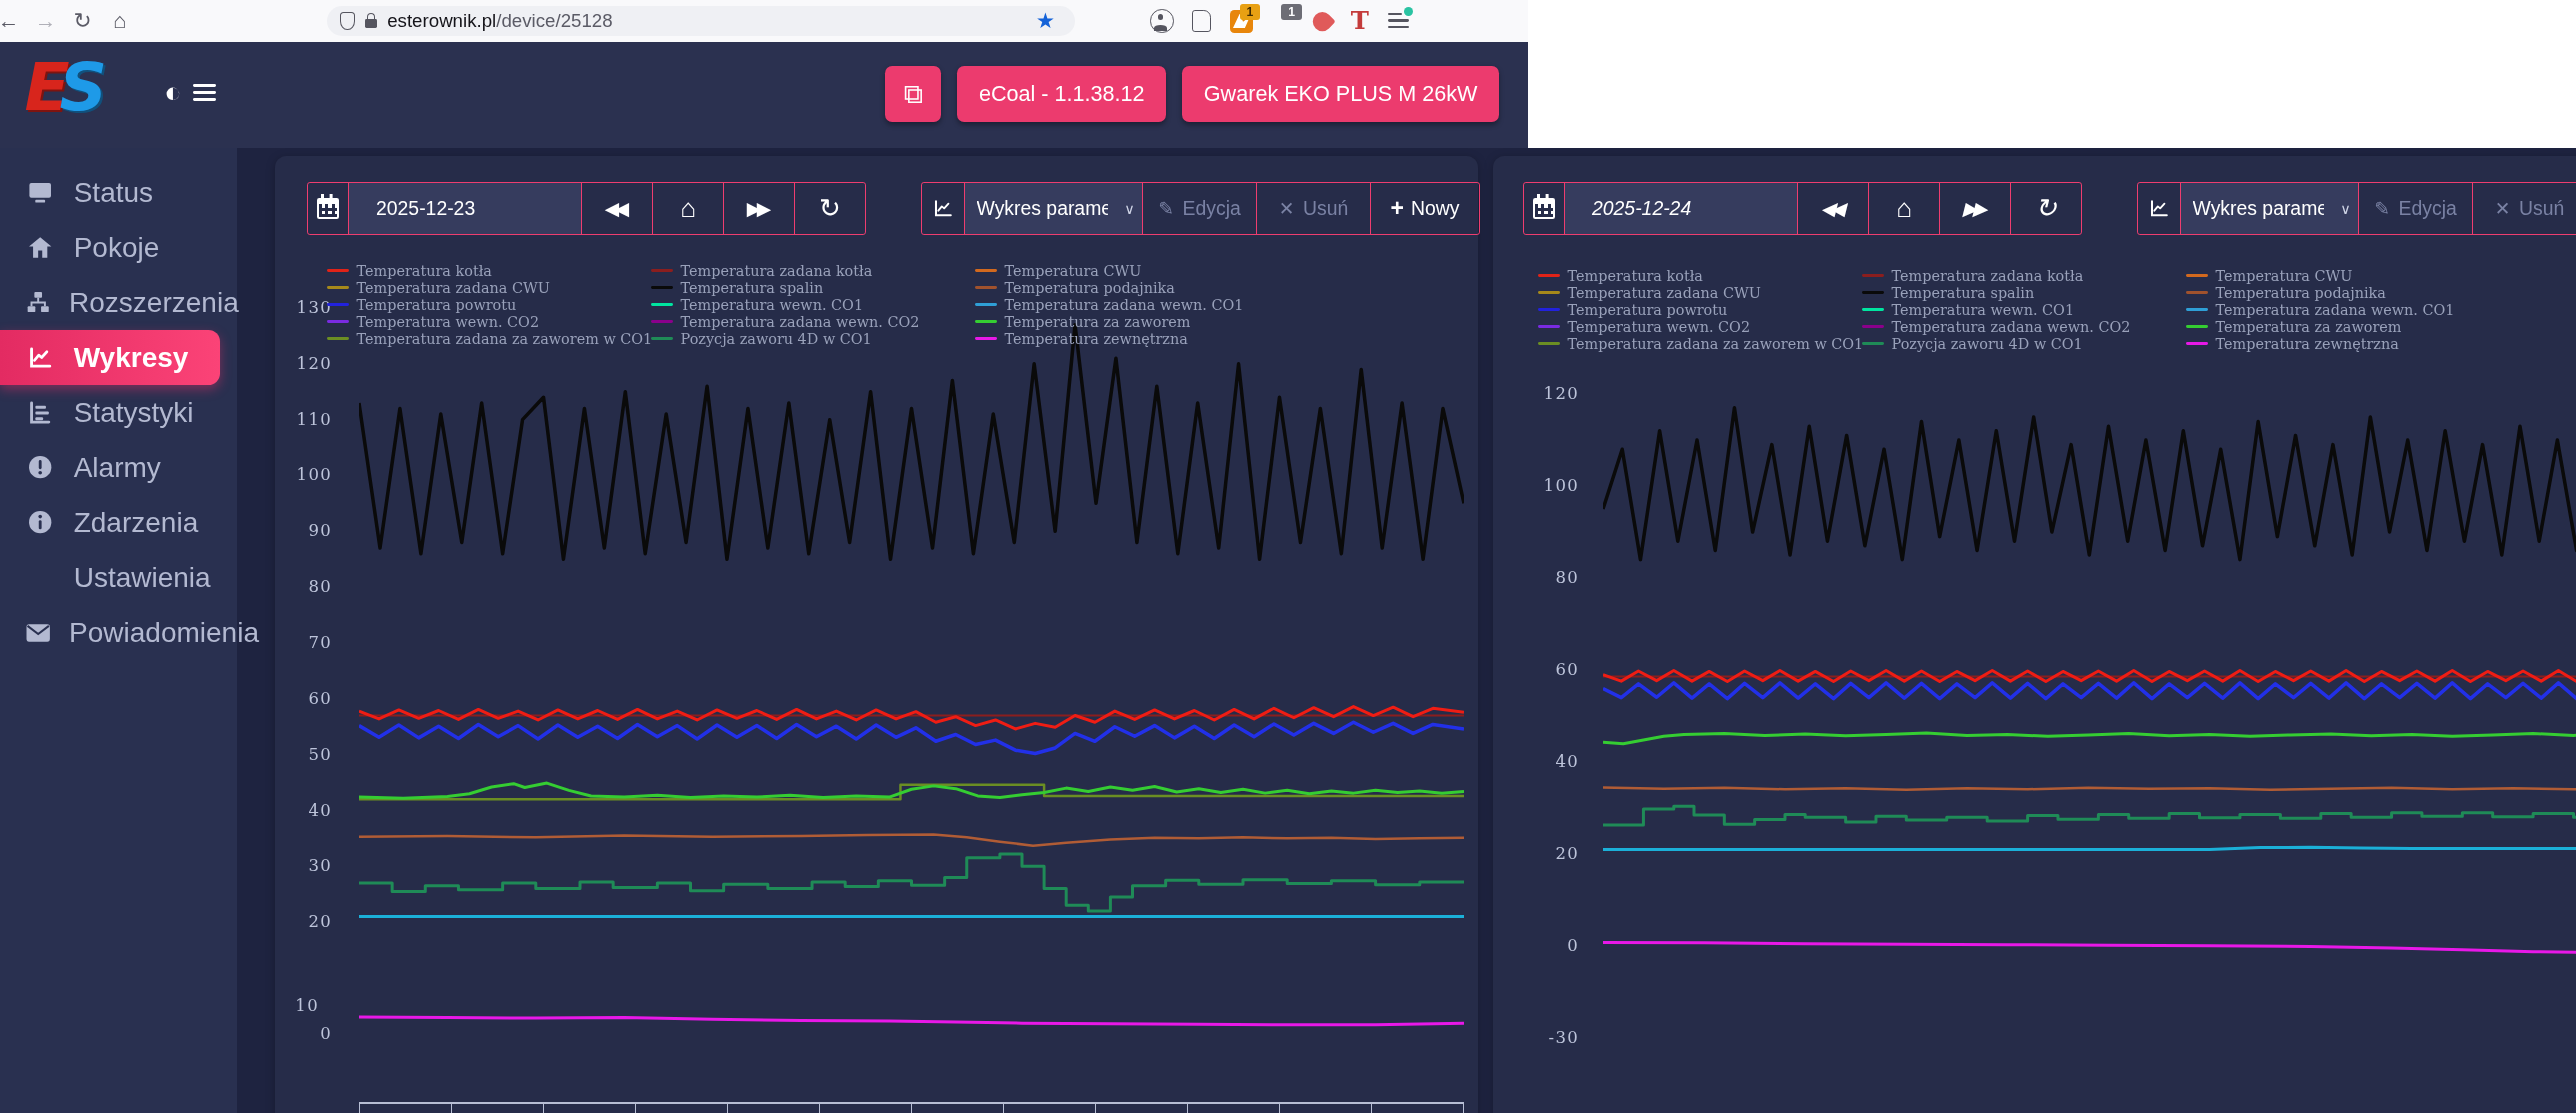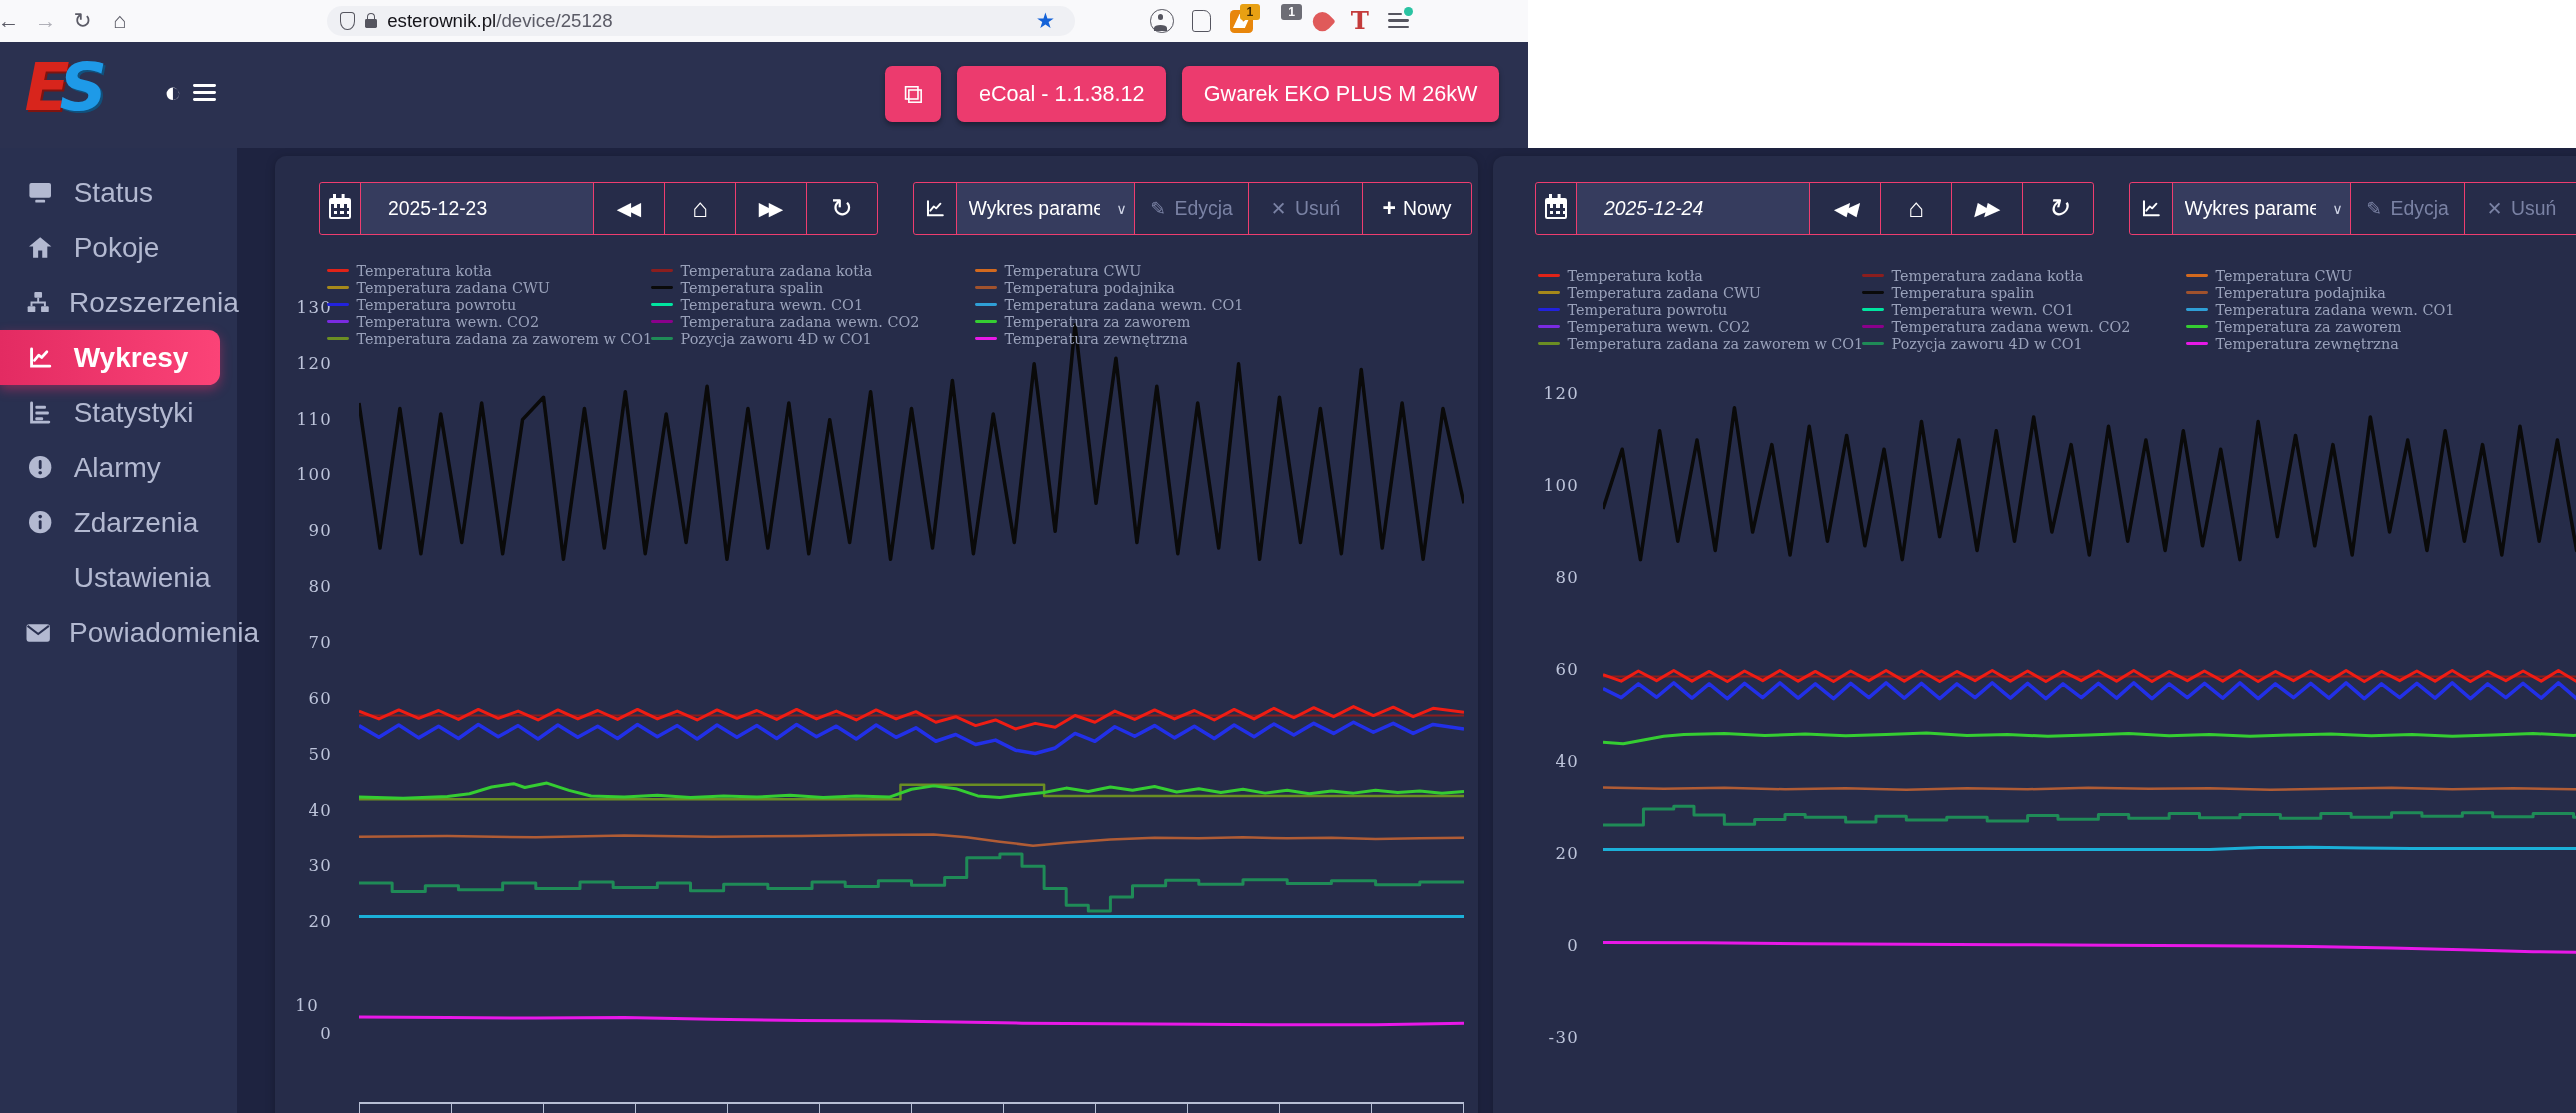--- a/index.html
+++ b/index.html
@@ -70,21 +70,21 @@
   .side-item .sico{width:29px;margin-left:26px;margin-right:18.7px;display:flex;justify-content:center;}
   .side-item.active{background:linear-gradient(90deg,#e32b62,#fb4377);color:#fff;font-weight:bold;
     width:220px;border-radius:0 11.5px 11.5px 0;box-shadow:0 4.3px 11.5px rgba(232,47,105,.45);}
   .side-item svg{display:block;}
 
   .card{position:absolute;background:#262c49;border-radius:11.5px;box-shadow:0 2.9px 10px rgba(0,0,0,.25);}
   .card.left{left:275px;top:8px;width:1203px;height:978px;}
   .card.right{left:1493px;top:8px;width:1121px;height:978px;}
 
   
-  .toolbar{position:absolute;top:26px;left:12px;width:100%;height:53px;display:flex;}
+  .toolbar{position:absolute;top:26px;left:0;width:100%;height:53px;display:flex;gap:20px;}
   .tgroup{display:flex;border:0.7px solid #ee3d6f;border-radius:2.9px;height:53px;box-sizing:border-box;}
   .tg1{margin-left:32px;}
   .tg2{margin-left:35px;}
   .tbtn{display:flex;align-items:center;justify-content:center;color:#fff;font-size:19.4px;
     border-left:0.7px solid #ee3d6f;cursor:pointer;box-sizing:border-box;background:transparent;}
   .tbtn:first-child{border-left:none;}
   .cal-btn{width:40px;}
   .date-field{width:233px;background:#363c5e;justify-content:flex-start;padding-left:27px;cursor:text;}
   .nav-btn{width:71px;font-size:18.7px;letter-spacing:-4.3px;padding-right:4.3px;}
   .nav-btn.home-b{font-size:26px;letter-spacing:0;padding:0;}

